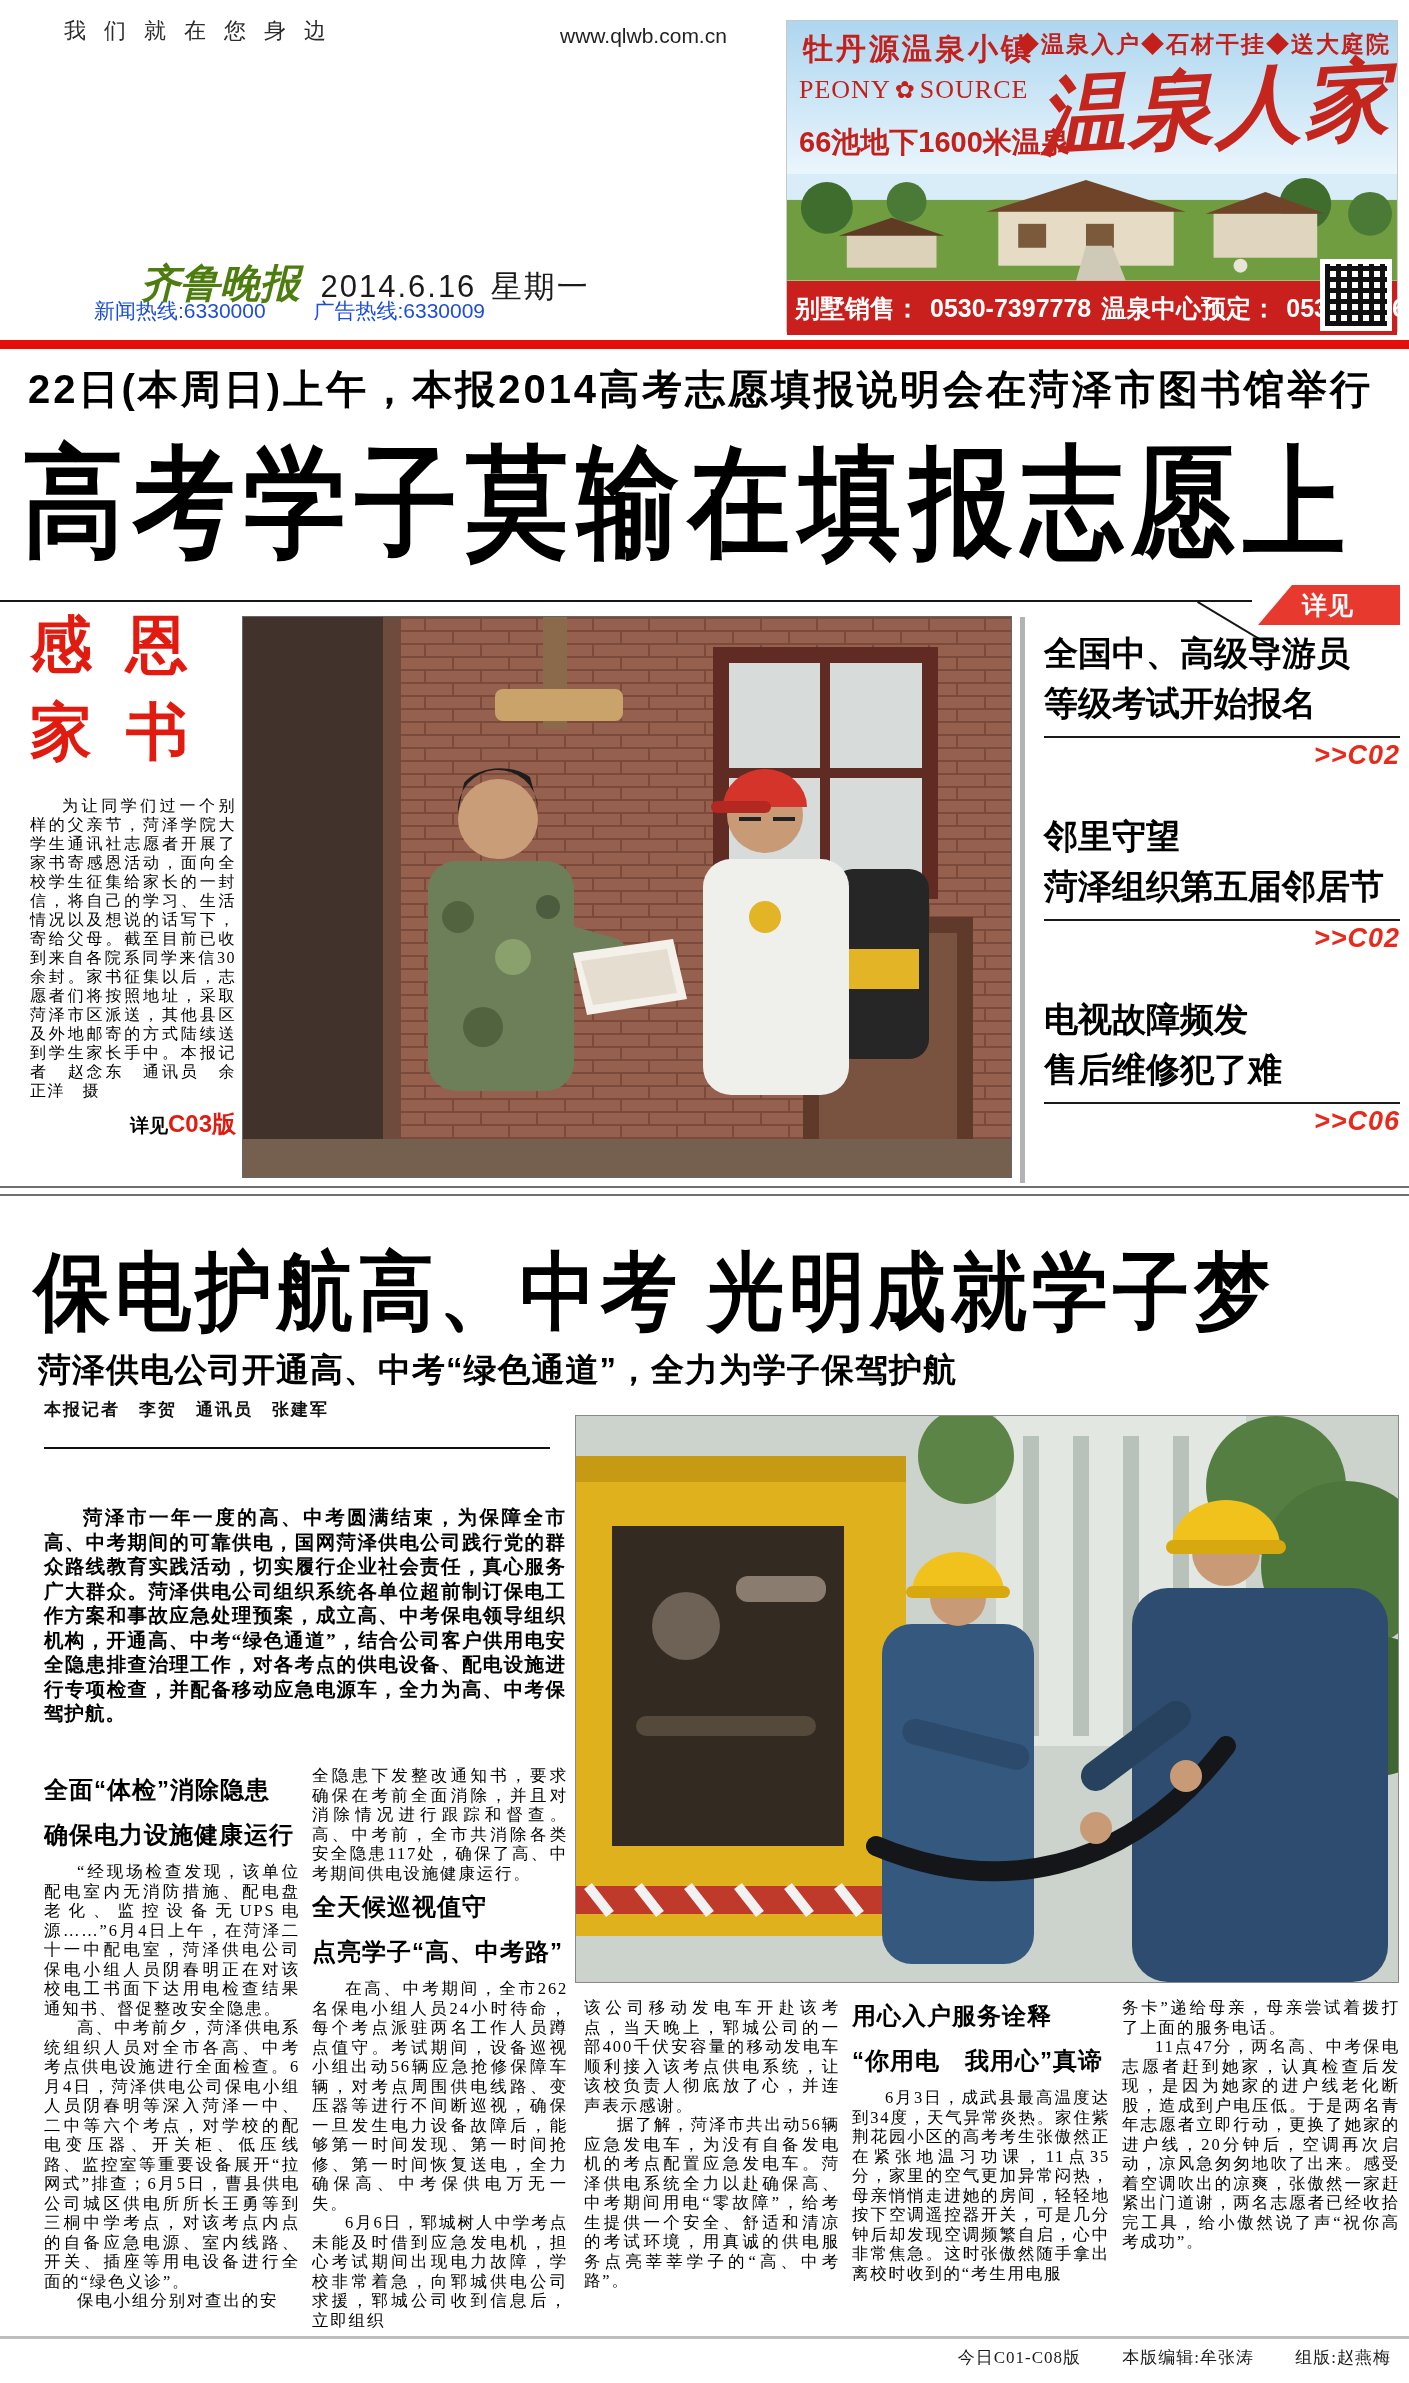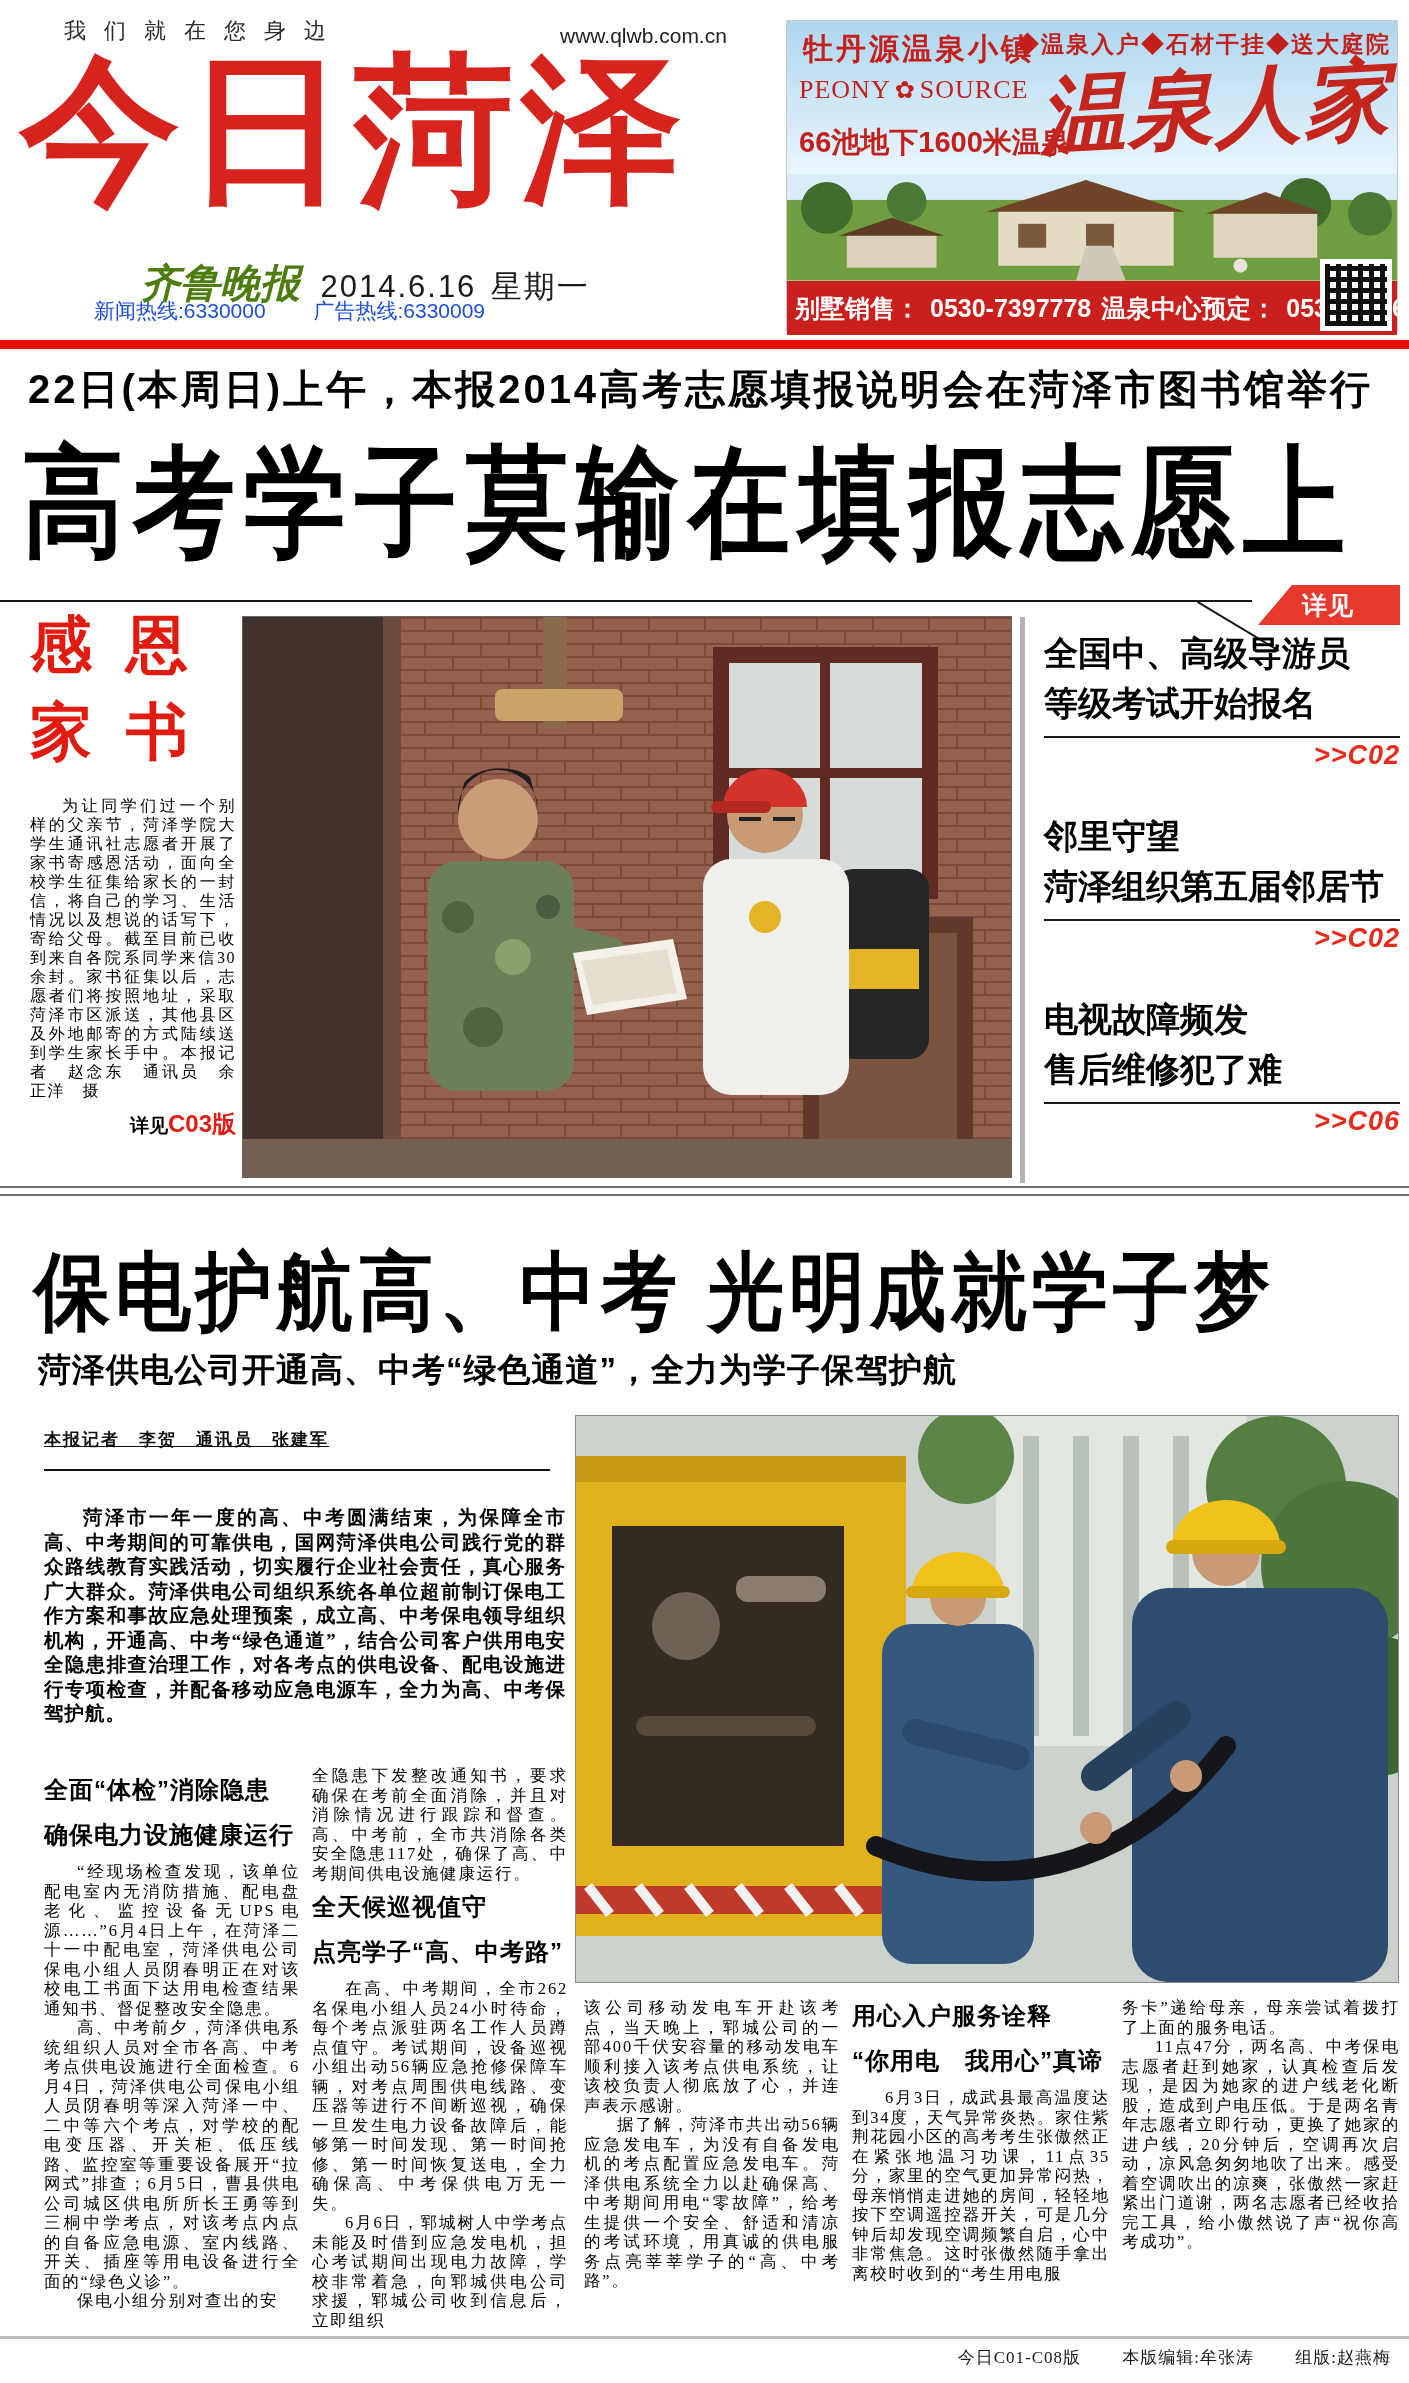--- a/index.html
+++ b/index.html
@@ -81,22 +81,22 @@
                  margin-top:2px; letter-spacing:1px; }
 
   
   .divider2 { left:0; top:1186px; width:1409px; height:10px;
               border-top:2px solid #6f6f6f; border-bottom:2px solid #6f6f6f; }
 
   
   .headline2 { left:34px; top:1236px; font-size:76px; font-weight:900; letter-spacing:5px; white-space:nowrap;
                transform:scaleY(1.12); transform-origin:left top; color:#000; }
   .subhead2  { left:38px; top:1348px; font-size:33px; font-weight:700; letter-spacing:1px; color:#000; white-space:nowrap; }
-  .byline    { left:44px; top:1428px; width:506px; font-size:17px; font-weight:700;
-               font-family:"Liberation Serif", serif; padding-bottom:18px; border-bottom:2px solid #111; letter-spacing:2px;text-decoration:underline; }
+  .byline    { left:44px; top:1398px; width:506px; font-size:17px; font-weight:700;
+               font-family:"Liberation Serif", serif; padding-bottom:26px; border-bottom:2px solid #111; letter-spacing:2px; }
   .lead-par  { left:44px; top:1506px; width:522px; font-family:"Liberation Serif", serif; font-size:19.5px;
                font-weight:700; line-height:24.5px; text-align:justify; text-indent:2em; letter-spacing:1px; color:#000; }
 
   .col { position:absolute; font-family:"Liberation Serif", serif; font-size:16.5px; line-height:19.5px;
          text-align:justify; letter-spacing:1.8px; color:#000; overflow:hidden; }
   .col p { text-indent:2em; }
   .col p.cont { text-indent:0; }
   .colhead { font-family:"Liberation Sans", sans-serif; font-size:24px; font-weight:900; line-height:35px;
              letter-spacing:1px; margin:6px 0 10px; white-space:nowrap; }
   #col1 { left:44px;   top:1766px; width:256px; height:566px; }
@@ -111,21 +111,20 @@
             letter-spacing:1px; white-space:nowrap; }
   .footer span { margin-left:36px; }
 </style>
 </head>
 <body>
 
 <div class="page">
 
   <div class="abs slogan">我们就在您身边</div>
   <div class="abs website">www.qlwb.com.cn</div>
-  <div class="abs masthead">今日菏泽</div>
   <div class="abs dateline">
     <span class="paper-script">齐鲁晚报</span>
     <span class="date-text">2014.6.16</span>
     <span class="date-text">星期一</span>
   </div>
   <div class="abs hotlines">
     <span>新闻热线:</span><span>6330000</span>
     <span class="hot-gap">广告热线:</span><span>6330009</span>
   </div>
 

